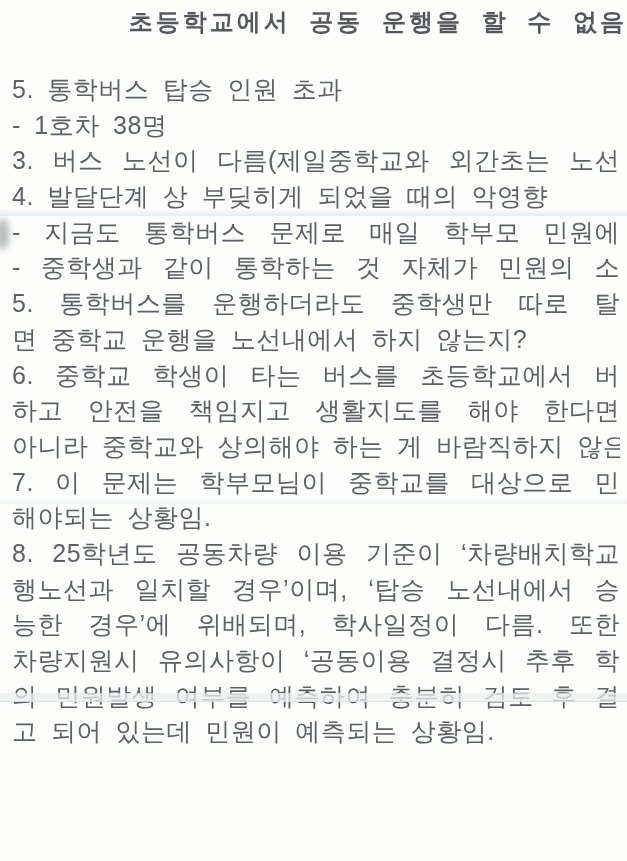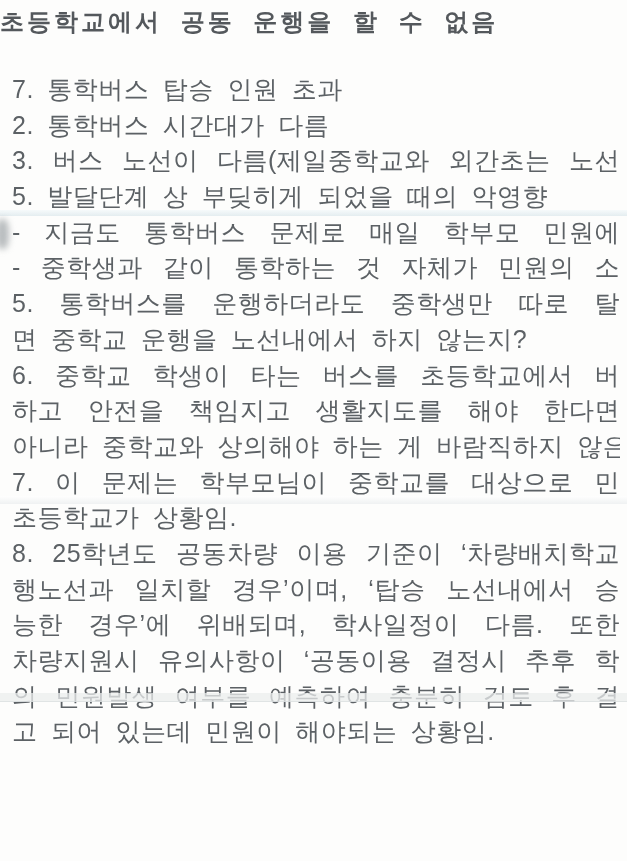--- a/index.html
+++ b/index.html
@@ -13,21 +13,21 @@
     height: 861px;
     background: #fdfdfc;
     overflow: hidden;
     font-family: "Liberation Sans", "DejaVu Sans", sans-serif;
   }
   .doc-title {
     position: absolute;
     top: 6px;
     left: 0;
     width: 627px;
-    text-align: left;
+    text-align: right;
     font-size: 24px;
     font-weight: bold;
     color: #54585c;
     letter-spacing: 3px;
     word-spacing: 9px;
     white-space: nowrap;
   }
   .doc-body {
     position: absolute;
     top: 72px;
@@ -81,39 +81,39 @@
   }
 </style>
 </head>
 <body>
 
 <div class="page">
 
   <div class="doc-title">초등학교에서 공동 운행을 할 수 없음</div>
 
   <div class="doc-body">
-    <div class="line">7. 통학버스 탑승 인원 초과</div>
-    <div class="line">2. 통학버스 시간대가 다름</div>
+    <div class="line">5. 통학버스 탑승 인원 초과</div>
+    <div class="line">- 1호차 38명</div>
     <div class="line j">3. 버스 노선이 다름(제일중학교와 외간초는 노선이 다름)</div>
-    <div class="line">5. 발달단계 상 부딪히게 되었을 때의 악영향</div>
+    <div class="line">4. 발달단계 상 부딪히게 되었을 때의 악영향</div>
     <div class="line j">- 지금도 통학버스 문제로 매일 학부모 민원에 시달리</div>
     <div class="line j">- 중학생과 같이 통학하는 것 자체가 민원의 소지가 있음.</div>
     <div class="line j">5. 통학버스를 운행하더라도 중학생만 따로 탈 예정이라</div>
     <div class="line">면 중학교 운행을 노선내에서 하지 않는지?</div>
     <div class="line j">6. 중학교 학생이 타는 버스를 초등학교에서 버스를 임차</div>
     <div class="line j">하고 안전을 책임지고 생활지도를 해야 한다면 초등학교가</div>
     <div class="line">아니라 중학교와 상의해야 하는 게 바람직하지 않은가?</div>
     <div class="line j">7. 이 문제는 학부모님이 중학교를 대상으로 민원제기</div>
-    <div class="line">초등학교가 상황임.</div>
+    <div class="line">해야되는 상황임.</div>
     <div class="line j">8. 25학년도 공동차량 이용 기준이 ‘차량배치학교의 운</div>
     <div class="line j">행노선과 일치할 경우’이며, ‘탑승 노선내에서 승차가 가</div>
     <div class="line j">능한 경우’에 위배되며, 학사일정이 다름. 또한 공문상</div>
     <div class="line j">차량지원시 유의사항이 ‘공동이용 결정시 추후 학부모등</div>
     <div class="line j">의 민원발생 여부를 예측하여 충분히 검토 후 결정’하라</div>
-    <div class="line">고 되어 있는데 민원이 해야되는 상황임.</div>
+    <div class="line">고 되어 있는데 민원이 예측되는 상황임.</div>
   </div>
 
   <div class="artifact a1"></div>
   <div class="artifact a2"></div>
   <div class="artifact a3"></div>
   <div class="smudge"></div>
 
 </div>
 
 </body></html>

